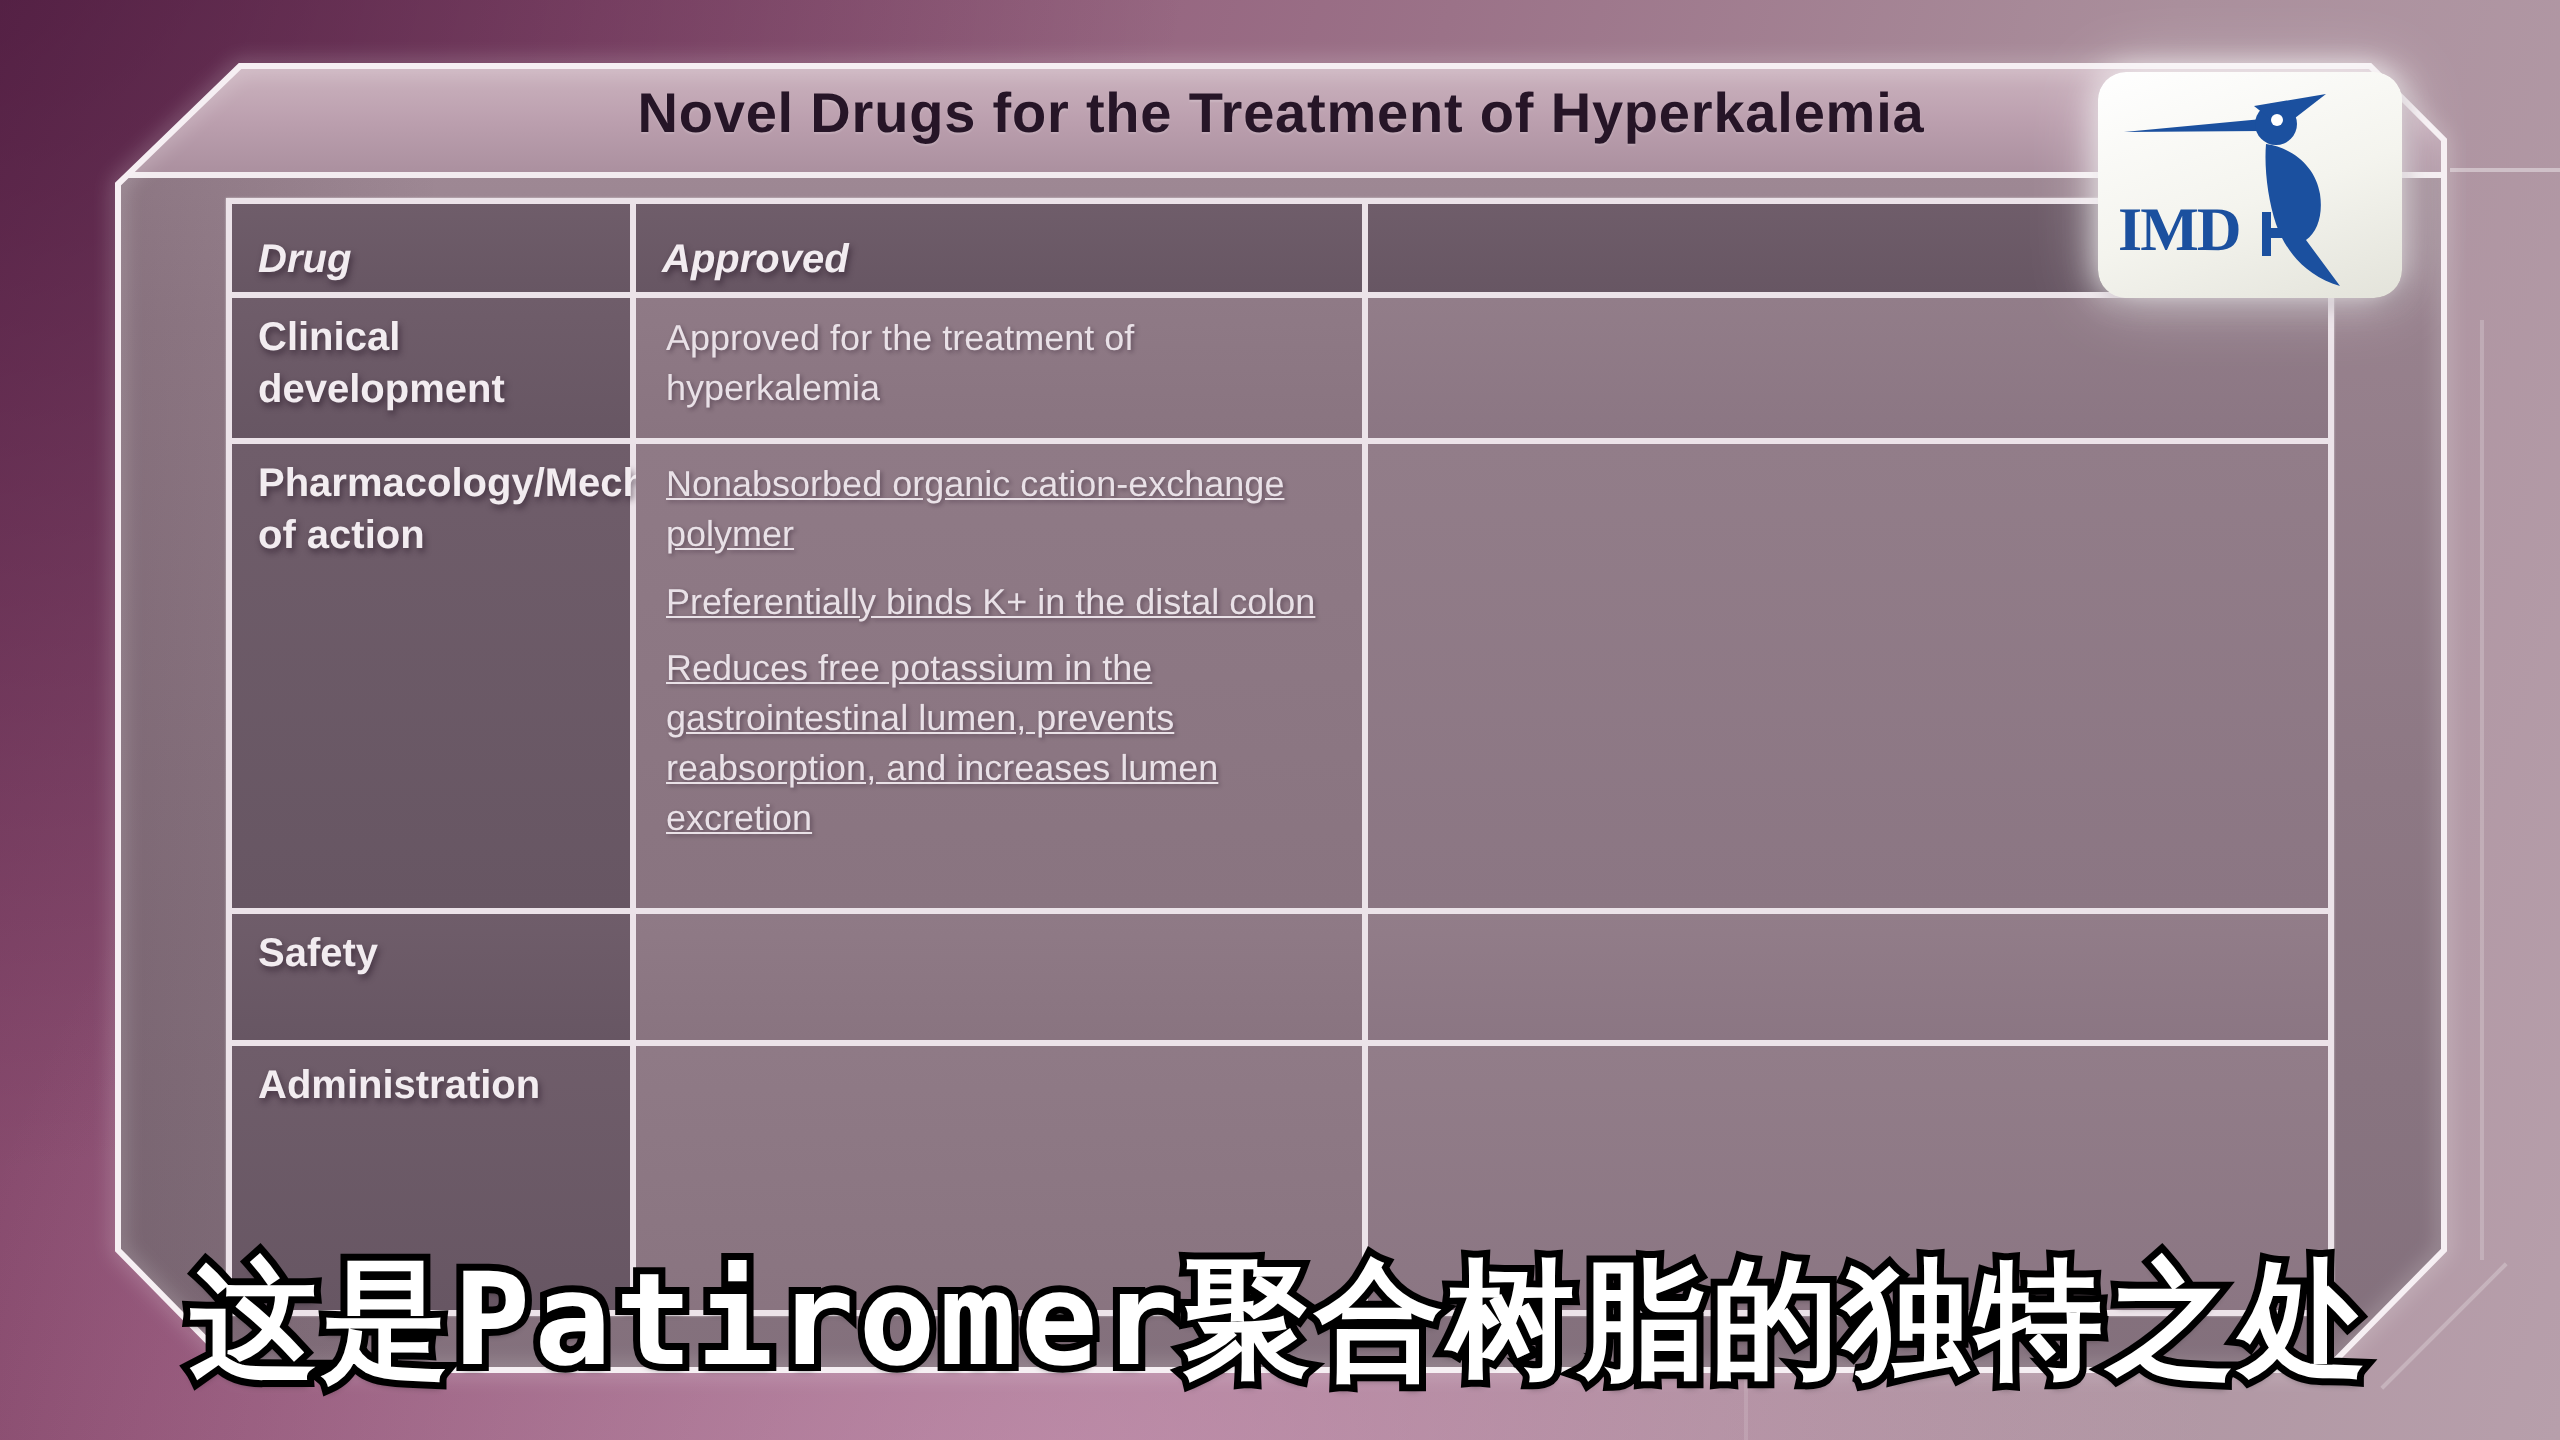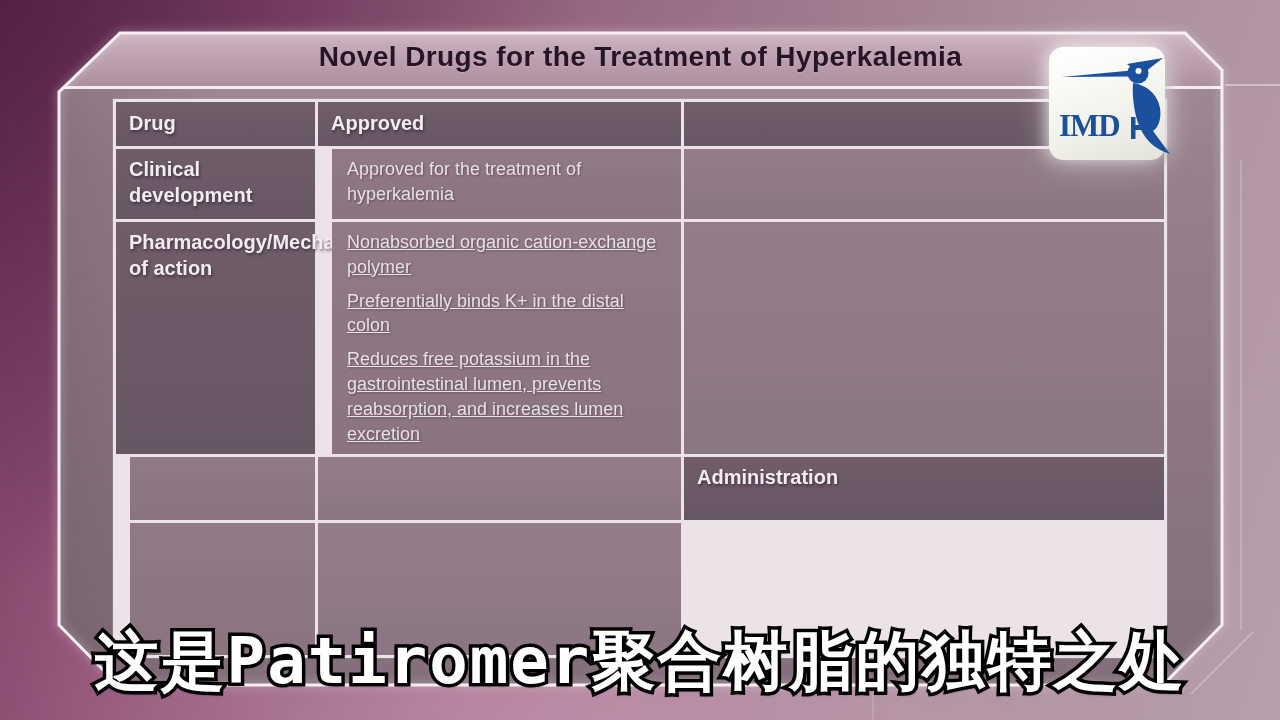--- a/index.html
+++ b/index.html
@@ -32,39 +32,39 @@
   .title-text{font-size:28px;font-weight:bold;color:#261527;letter-spacing:0.4px;
     text-shadow:0 1px 1px rgba(255,255,255,0.18);padding-bottom:2px;}
 
   
   .drug-table{position:absolute;left:57px;top:69px;width:1048px;
     display:grid;grid-template-columns:199px 363px 480px;
     grid-template-rows:44px 70px 232px 63px 132px;
     gap:3px;padding:3px;background:#ece3e9;box-shadow:0 0 1px rgba(255,255,255,0.6);}
   .cell{position:relative;}
   .c-dark{background:linear-gradient(180deg,#6f5d6a,#675663);}
-  .c-mid{background:linear-gradient(180deg,#8f7a86,#897480);margin-left:14px;}
+  .c-mid{background:linear-gradient(180deg,#8f7a86,#897480);}
   .c-right{background:linear-gradient(180deg,#927d89,#8b7683);}
   .lbl{font-weight:bold;color:#f2ecf0;font-size:20px;line-height:1.28;
     padding:8px 10px 6px 13px;text-shadow:1px 2px 3px rgba(35,18,35,0.55);}
-  .hdr{display:flex;align-items:center;}
+  .hdr{display:flex;align-items:flex-end;font-style:italic;}
   .hdr .lbl{padding-top:2px;padding-bottom:2px;}
   .content{color:#e9e1e7;font-size:18px;line-height:1.38;padding:8px 12px 6px 15px;
     text-shadow:1px 1px 2px rgba(35,18,35,0.4);}
   .content p{margin:0 0 9px 0;text-decoration:underline;}
 
   
   .outline-svg{position:absolute;left:56px;top:30px;z-index:3;pointer-events:none;
     filter:drop-shadow(0 0 5px rgba(255,255,255,0.5));}
 
   
-  .logo{position:absolute;left:1049px;top:36px;width:116px;height:113px;z-index:4;
+  .logo{position:absolute;left:1049px;top:36px;width:152px;height:113px;z-index:4;
     background:linear-gradient(160deg,#ffffff 0%,#f4f4ee 55%,#e3e3da 100%);
     border-radius:14px;
-    box-shadow:0 0 16px rgba(255,255,255,0.85),0 0 34px rgba(255,255,255,0.45),3px 5px 9px rgba(55,25,45,0.35);margin-top:11px;}
+    box-shadow:0 0 16px rgba(255,255,255,0.85),0 0 34px rgba(255,255,255,0.45),3px 5px 9px rgba(55,25,45,0.35);}
   .logo svg{position:absolute;left:0;top:0;}
 
   
   .subtitle-wrap{position:absolute;left:50%;bottom:24px;transform:translateX(-50%);
     z-index:5;white-space:nowrap;
     font-family:"DejaVu Sans Mono","Liberation Mono",monospace;
     font-size:64px;font-weight:bold;letter-spacing:2px;line-height:1.1;}
   .subtitle-wrap .sub-stroke{position:absolute;left:0;top:0;color:#000;
     -webkit-text-stroke:7px #000;text-shadow:0 3px 3px rgba(0,0,0,0.45);}
   .subtitle-wrap .sub-fill{position:relative;color:#ffffff;}
@@ -114,20 +114,23 @@
         <div class="content">
           <p>Nonabsorbed organic cation-exchange polymer</p>
           <p>Preferentially binds K+ in the distal colon</p>
           <p>Reduces free potassium in the gastrointestinal lumen, prevents reabsorption, and increases lumen excretion</p>
         </div>
       </div>
       <div class="cell c-right">
         <div class="content"></div>
       </div>
 
+      <div class="cell c-dark">
+        <div class="lbl">Safety</div>
+      </div>
       <div class="cell c-mid">
         <div class="content"></div>
       </div>
       <div class="cell c-right">
         <div class="content"></div>
       </div>
 
       <div class="cell c-dark">
         <div class="lbl">Administration</div>
       </div>

